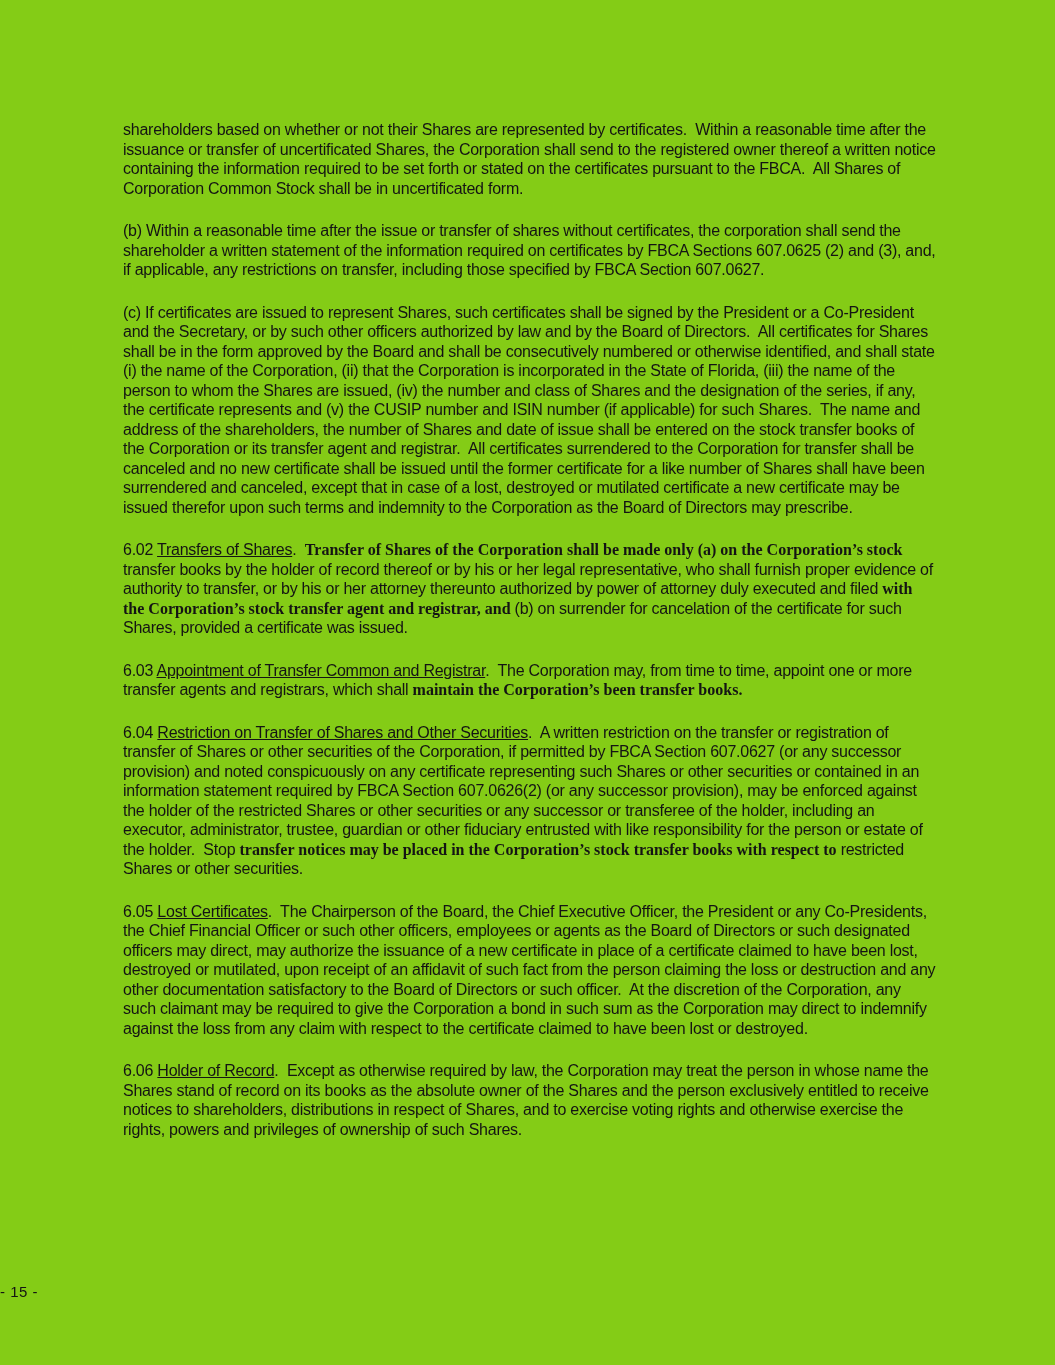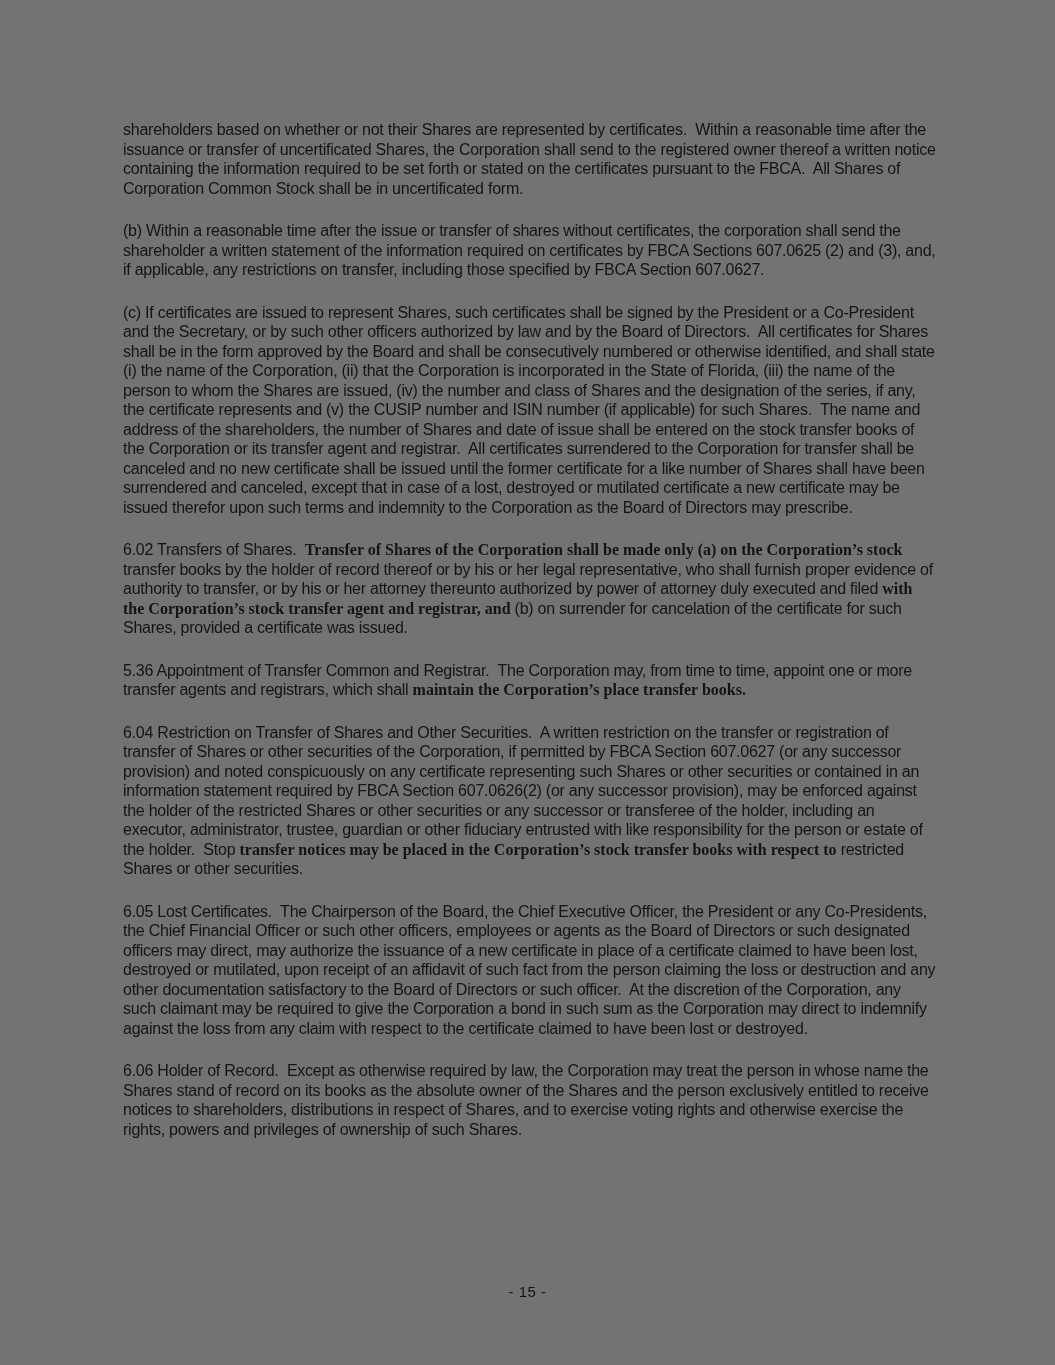--- a/index.html
+++ b/index.html
@@ -5,21 +5,21 @@
   html, body {
     margin: 0;
     padding: 0;
     background: #e8e8e8;
   }
   .page {
     position: relative;
     width: 1055px;
     height: 1365px;
     margin: 0 auto;
-    background: #737373;
+    background: #84cc16;
     color: #141414;
     font-family: "Liberation Sans", sans-serif;
     overflow: hidden;
   }
   .content {
     position: absolute;
     left: 123px;
     top: 120px;
     width: 814px;
     font-size: 16px;
@@ -30,40 +30,40 @@
   .para {
     margin: 0 0 23px 0;
     white-space: pre-wrap;
   }
   .seg-serif {
     font-family: "Liberation Serif", serif;
     letter-spacing: 0;
     font-weight: bold;
   }
   .seg-underline {
+    text-decoration: underline;
     margin-top: 29px;
   }
   .footer {
     position: absolute;
     left: 0;
     top: 1283px;
     width: 100%;
-    text-align: center;
     font-size: 15px;
     letter-spacing: 0.5px;
   }
 </style>
 </head>
 <body>
 
 <div class="page">
   <div class="content">
     <p class="para"><span>shareholders based on whether or not their Shares are represented by certificates.  Within a reasonable time after the issuance or transfer of uncertificated Shares, the Corporation shall send to the registered owner thereof a written notice containing the information required to be set forth or stated on the certificates pursuant to the FBCA.  All Shares of Corporation Common Stock shall be in uncertificated form.</span></p>
     <p class="para"><span>(b) Within a reasonable time after the issue or transfer of shares without certificates, the corporation shall send the shareholder a written statement of the information required on certificates by FBCA Sections 607.0625 (2) and (3), and, if applicable, any restrictions on transfer, including those specified by FBCA Section 607.0627.</span></p>
     <p class="para"><span>(c) If certificates are issued to represent Shares, such certificates shall be signed by the President or a Co-President and the Secretary, or by such other officers authorized by law and by the Board of Directors.  All certificates for Shares shall be in the form approved by the Board and shall be consecutively numbered or otherwise identified, and shall state (i) the name of the Corporation, (ii) that the Corporation is incorporated in the State of Florida, (iii) the name of the person to whom the Shares are issued, (iv) the number and class of Shares and the designation of the series, if any, the certificate represents and (v) the CUSIP number and ISIN number (if applicable) for such Shares.  The name and address of the shareholders, the number of Shares and date of issue shall be entered on the stock transfer books of the Corporation or its transfer agent and registrar.  All certificates surrendered to the Corporation for transfer shall be canceled and no new certificate shall be issued until the former certificate for a like number of Shares shall have been surrendered and canceled, except that in case of a lost, destroyed or mutilated certificate a new certificate may be issued therefor upon such terms and indemnity to the Corporation as the Board of Directors may prescribe.</span></p>
     <p class="para"><span>6.02 </span><span class="seg-underline">Transfers of Shares</span><span>.  </span><span class="seg-serif">Transfer of Shares of the Corporation shall be made only (a) on the Corporation’s stock </span><span>transfer books by the holder of record thereof or by his or her legal representative, who shall furnish proper evidence of authority to transfer, or by his or her attorney thereunto authorized by power of attorney duly executed and filed </span><span class="seg-serif">with the Corporation’s stock transfer agent and registrar, and </span><span>(b) on surrender for cancelation of the certificate for such Shares, provided a certificate was issued.</span></p>
-    <p class="para"><span>5.36 </span><span class="seg-underline">Appointment of Transfer Common and Registrar</span><span>.  The Corporation may, from time to time, appoint one or more transfer agents and registrars, which shall </span><span class="seg-serif">maintain the Corporation’s place transfer books.</span></p>
+    <p class="para"><span>6.03 </span><span class="seg-underline">Appointment of Transfer Common and Registrar</span><span>.  The Corporation may, from time to time, appoint one or more transfer agents and registrars, which shall </span><span class="seg-serif">maintain the Corporation’s been transfer books.</span></p>
     <p class="para"><span>6.04 </span><span class="seg-underline">Restriction on Transfer of Shares and Other Securities</span><span>.  A written restriction on the transfer or registration of transfer of Shares or other securities of the Corporation, if permitted by FBCA Section 607.0627 (or any successor provision) and noted conspicuously on any certificate representing such Shares or other securities or contained in an information statement required by FBCA Section 607.0626(2) (or any successor provision), may be enforced against the holder of the restricted Shares or other securities or any successor or transferee of the holder, including an executor, administrator, trustee, guardian or other fiduciary entrusted with like responsibility for the person or estate of the holder.  Stop </span><span class="seg-serif">transfer notices may be placed in the Corporation’s stock transfer books with respect to </span><span>restricted Shares or other securities.</span></p>
     <p class="para"><span>6.05 </span><span class="seg-underline">Lost Certificates</span><span>.  The Chairperson of the Board, the Chief Executive Officer, the President or any Co-Presidents, the Chief Financial Officer or such other officers, employees or agents as the Board of Directors or such designated officers may direct, may authorize the issuance of a new certificate in place of a certificate claimed to have been lost, destroyed or mutilated, upon receipt of an affidavit of such fact from the person claiming the loss or destruction and any other documentation satisfactory to the Board of Directors or such officer.  At the discretion of the Corporation, any such claimant may be required to give the Corporation a bond in such sum as the Corporation may direct to indemnify against the loss from any claim with respect to the certificate claimed to have been lost or destroyed.</span></p>
     <p class="para"><span>6.06 </span><span class="seg-underline">Holder of Record</span><span>.  Except as otherwise required by law, the Corporation may treat the person in whose name the Shares stand of record on its books as the absolute owner of the Shares and the person exclusively entitled to receive notices to shareholders, distributions in respect of Shares, and to exercise voting rights and otherwise exercise the rights, powers and privileges of ownership of such Shares.</span></p>
   </div>
   <div class="footer">- 15 -</div>
 </div>
 
 </body></html>

